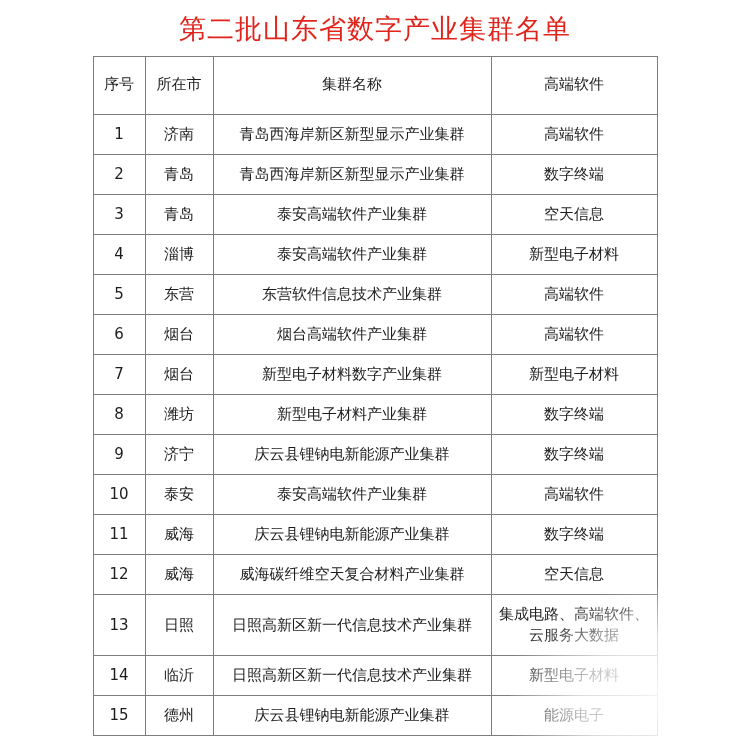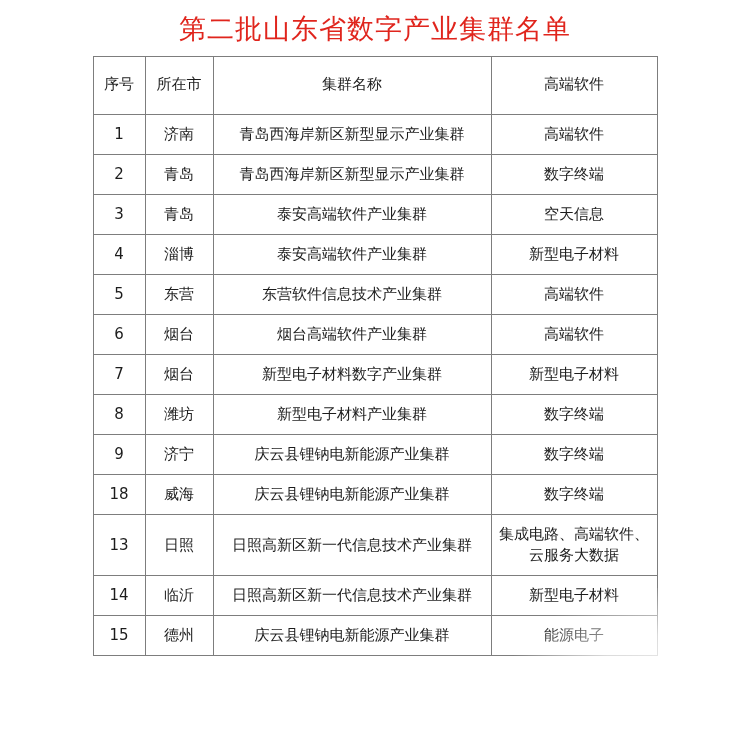--- a/index.html
+++ b/index.html
@@ -131,24 +131,36 @@
     <td>新型电子材料产业集群</td>
     <td>数字终端</td>
   </tr>
       <tr>
     <td>9</td>
     <td>济宁</td>
     <td>庆云县锂钠电新能源产业集群</td>
     <td>数字终端</td>
   </tr>
       <tr>
-    <td>18</td>
+    <td>10</td>
+    <td>泰安</td>
+    <td>泰安高端软件产业集群</td>
+    <td>高端软件</td>
+  </tr>
+      <tr>
+    <td>11</td>
     <td>威海</td>
     <td>庆云县锂钠电新能源产业集群</td>
     <td>数字终端</td>
+  </tr>
+      <tr>
+    <td>12</td>
+    <td>威海</td>
+    <td>威海碳纤维空天复合材料产业集群</td>
+    <td>空天信息</td>
   </tr>
       <tr>
     <td>13</td>
     <td>日照</td>
     <td>日照高新区新一代信息技术产业集群</td>
     <td>集成电路、高端软件、云服务大数据</td>
   </tr>
       <tr>
     <td>14</td>
     <td>临沂</td>

